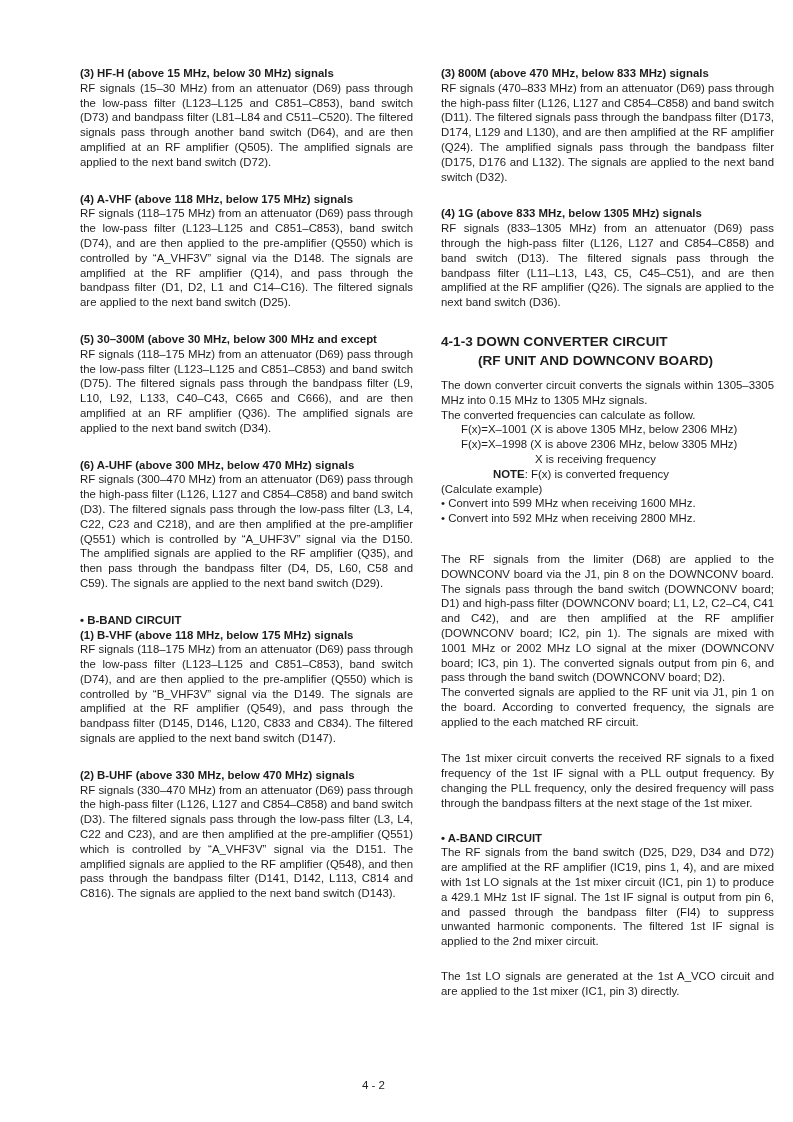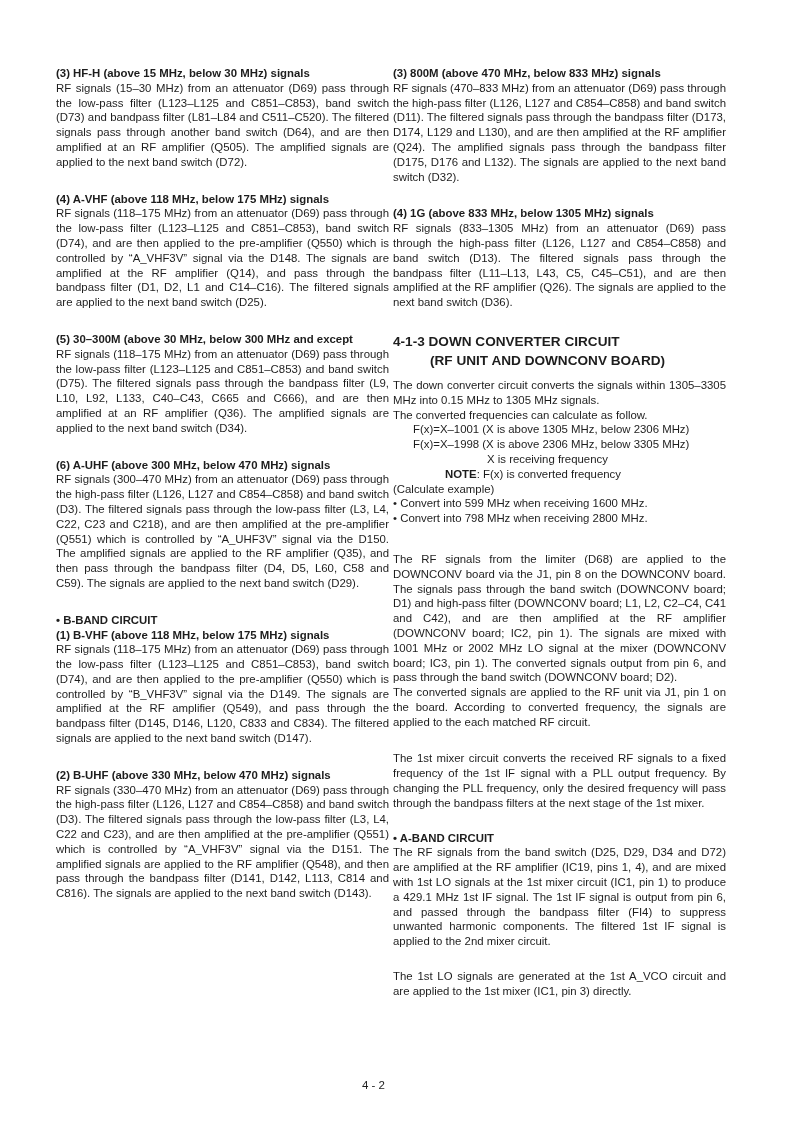--- a/index.html
+++ b/index.html
@@ -11,23 +11,23 @@
     -webkit-font-smoothing:antialiased;
   }
   .page {
     position:relative;
     width:793px; height:1122px;
     background:#ffffff;
     overflow:hidden;
   }
   .columns {
     position:absolute;
-    top:66px; left:56px;
+    top:66px; left:80px;
     display:flex;
-    gap:4px;
+    gap:28px;
   }
   .col { width:333px; }
   .sec { margin-bottom:22px; }
   .h {
     font-weight:bold;
     font-size:11.4px;
     line-height:14.8px;
   }
   .h2 { padding-left:17px; }
   .bodytext {
@@ -119,21 +119,21 @@
           <div class="bigh bigh-l2">(RF UNIT AND DOWNCONV BOARD)</div>
         </div>
         <div class="bodytext">The down converter circuit converts the signals within 1305–3305 MHz into 0.15 MHz to 1305 MHz signals.</div>
         <div class="line">The converted frequencies can calculate as follow.</div>
         <div class="line formula">F(x)=X–1001 (X is above 1305 MHz, below 2306 MHz)</div>
         <div class="line formula">F(x)=X–1998 (X is above 2306 MHz, below 3305 MHz)</div>
         <div class="line note-line2">X is receiving frequency</div>
         <div class="line note-line"><b>NOTE</b><span>: F(x) is converted frequency</span></div>
         <div class="line">(Calculate example)</div>
         <div class="line">• Convert into 599 MHz when receiving 1600 MHz.</div>
-        <div class="line">• Convert into 798 MHz when receiving 2800 MHz.</div>
+        <div class="line">• Convert into 592 MHz when receiving 2800 MHz.</div>
         <div class="bodytext para-gap">The RF signals from the limiter (D68) are applied to the DOWNCONV board via the J1, pin 8 on the DOWNCONV board. The signals pass through the band switch (DOWNCONV board; D1) and high-pass filter (DOWNCONV board; L1, L2, C2–C4, C41 and C42), and are then amplified at the RF amplifier (DOWNCONV board; IC2, pin 1). The signals are mixed with 1001 MHz or 2002 MHz LO signal at the mixer (DOWNCONV board; IC3, pin 1). The converted signals output from pin 6, and pass through the band switch (DOWNCONV board; D2).</div>
         <div class="bodytext">The converted signals are applied to the RF unit via J1, pin 1 on the board. According to converted frequency, the signals are applied to the each matched RF circuit.</div>
       </div>
 
       <div class="sec para-gap-sm">
         <div class="bodytext">The 1st mixer circuit converts the received RF signals to a fixed frequency of the 1st IF signal with a PLL output frequency. By changing the PLL frequency, only the desired frequency will pass through the bandpass filters at the next stage of the 1st mixer.</div>
         <div class="h para-gap-md">• A-BAND CIRCUIT</div>
         <div class="bodytext">The RF signals from the band switch (D25, D29, D34 and D72) are amplified at the RF amplifier (IC19, pins 1, 4), and are mixed with 1st LO signals at the 1st mixer circuit (IC1, pin 1) to produce a 429.1 MHz 1st IF signal. The 1st IF signal is output from pin 6, and passed through the bandpass filter (FI4) to suppress unwanted harmonic components. The filtered 1st IF signal is applied to the 2nd mixer circuit.</div>
         <div class="bodytext para-gap-md">The 1st LO signals are generated at the 1st A_VCO circuit and are applied to the 1st mixer (IC1, pin 3) directly.</div>
       </div>

